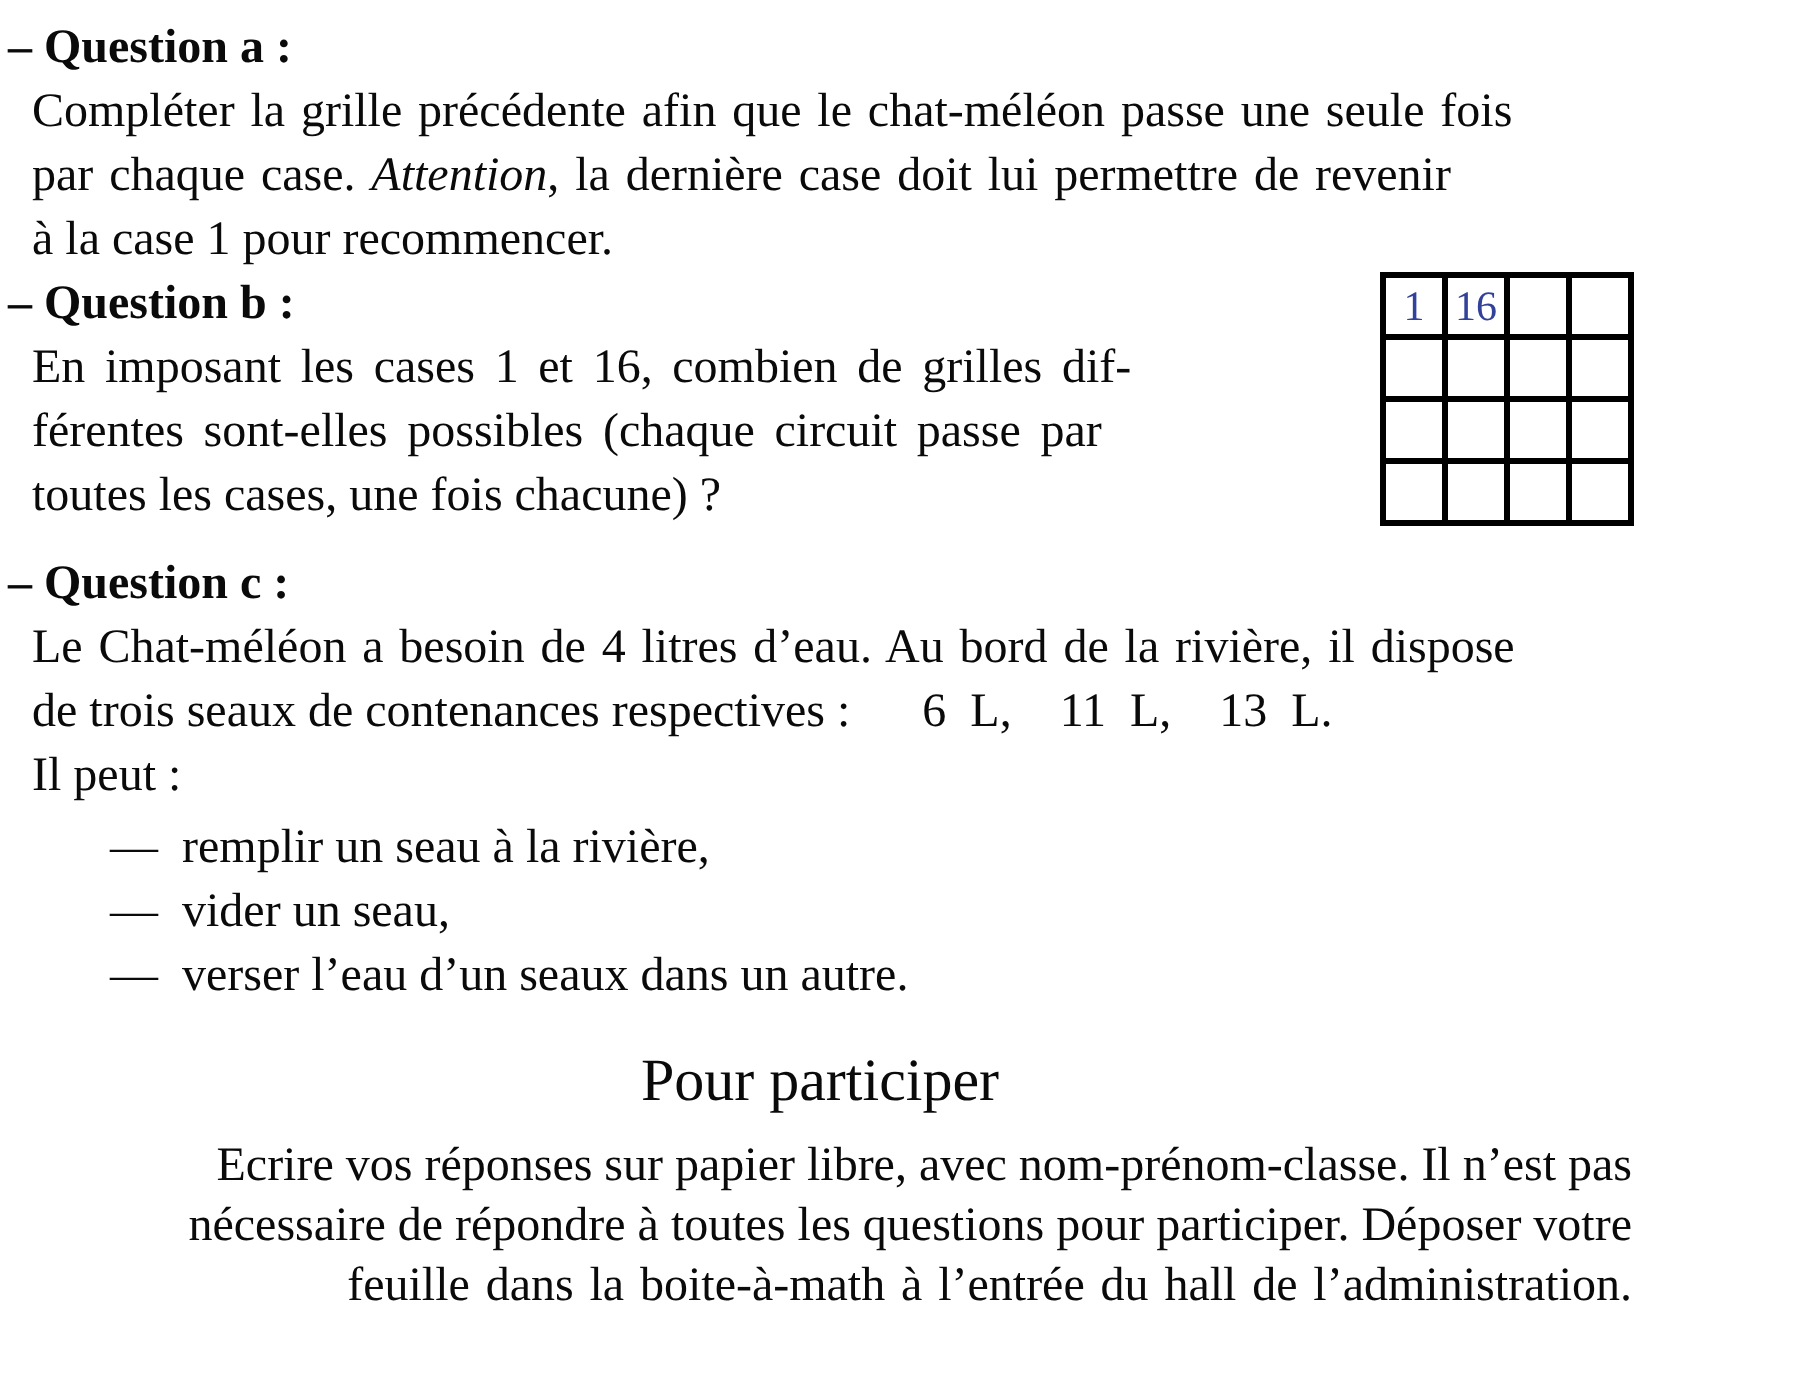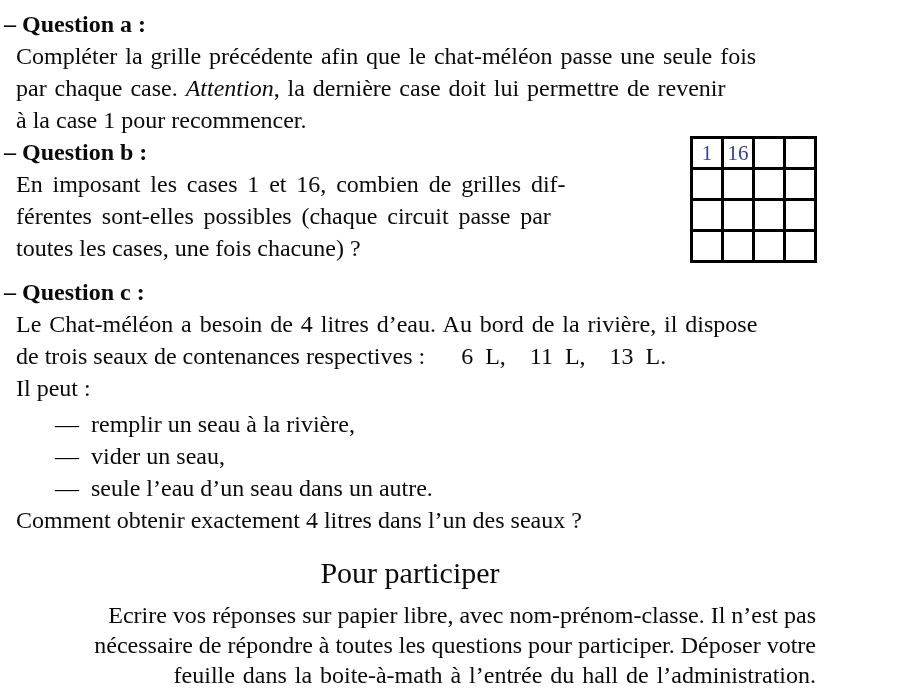--- a/index.html
+++ b/index.html
@@ -74,24 +74,23 @@
     <div class="heading section-c">– Question c :</div>
     <div>
       <div class="line js08">Le Chat-méléon a besoin de 4 litres d’eau. Au bord de la rivière, il dispose</div>
       <div class="line">de trois seaux de contenances respectives :      6  L,    11  L,    13  L.</div>
       <div class="line">Il peut :</div>
     </div>
 
     <div class="list">
       <div class="line list-item"><span class="marker">—</span><span>remplir un seau à la rivière,</span></div>
       <div class="line list-item"><span class="marker">—</span><span>vider un seau,</span></div>
-      <div class="line list-item"><span class="marker">—</span><span>seule l’eau d’un seau dans un autre.</span></div>
+      <div class="line list-item"><span class="marker">—</span><span>verser l’eau d’un seaux dans un autre.</span></div>
     </div>
 
-    <div class="line">Comment obtenir exactement 4 litres dans l’un des seaux ?</div>
 
     <div class="participate-title">Pour participer</div>
     <div class="participate-para">
       <div class="line">Ecrire vos réponses sur papier libre, avec nom-prénom-classe. Il n’est pas</div>
       <div class="line">nécessaire de répondre à toutes les questions pour participer. Déposer votre</div>
       <div class="line js08">feuille dans la boite-à-math à l’entrée du hall de l’administration.</div>
     </div>
 
   </div>
 

